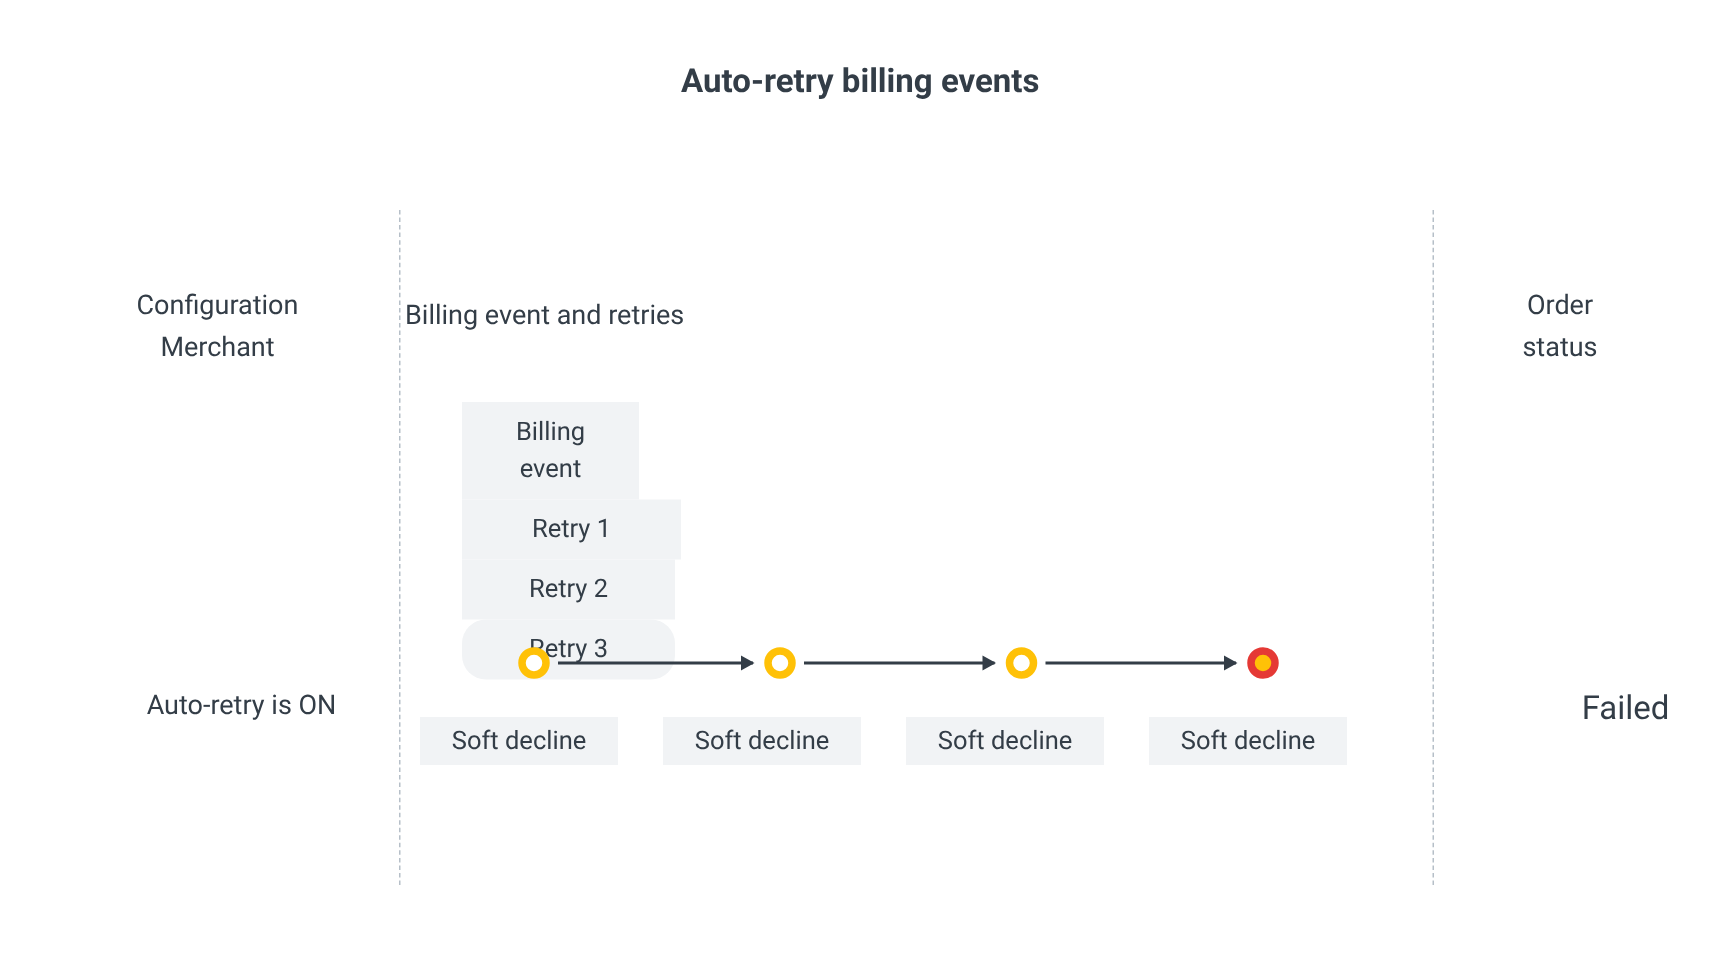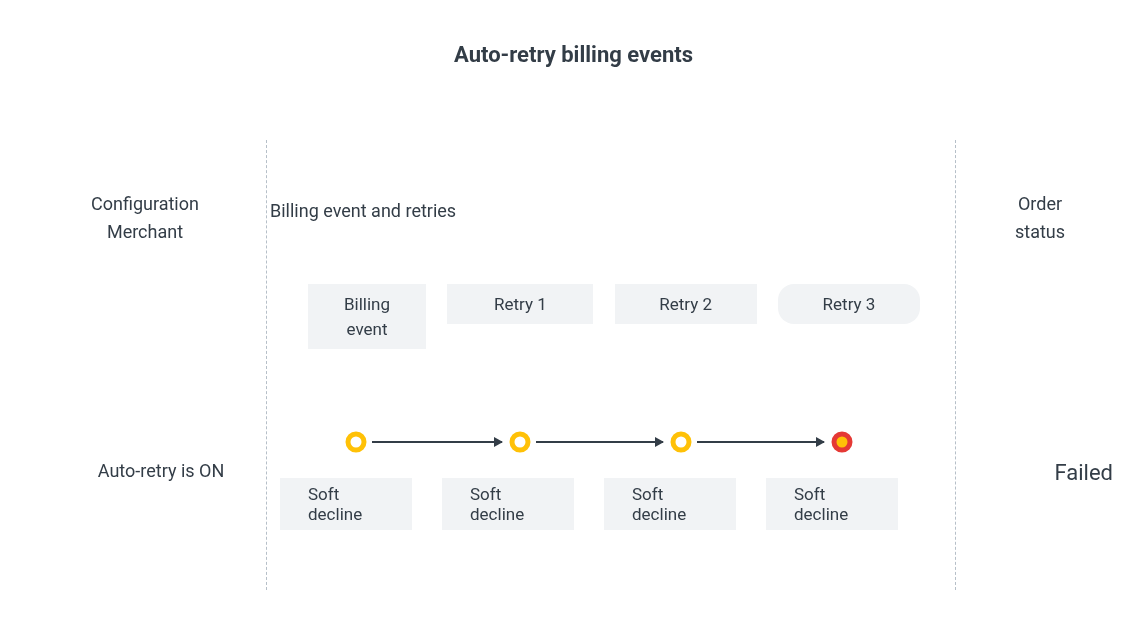--- a/index.html
+++ b/index.html
@@ -54,25 +54,26 @@
       left: 965px;
       width: 150px;
       text-align: center;
       font-size: 18px;
       line-height: 1.55;
       color: #333d47;
     }
 
     .retry-boxes {
       position: absolute;
-      top: 284px;
+      top: 268px;
       left: 308px;
       width: 612px;
       display: flex;
       justify-content: space-between;
+      flex-direction: column;
     }
     .retry-box {
       background: #f1f3f5;
       color: #333d47;
       font-size: 17px;
       line-height: 1.45;
       text-align: center;
       display: flex;
       align-items: center;
       justify-content: center;
@@ -139,21 +140,22 @@
       position: absolute;
       top: 478px;
       left: 280px;
       width: 660px;
       display: flex;
     }
     .decline-label {
       background: #f1f3f5;
       color: #333d47;
       font-size: 17px;
-      padding: 6px 28px;
+      text-align: center;
+      padding: 6px 10px;
       width: 132px;
     }
   </style>
 </head>
 <body>
 
 <div class="title">Auto-retry billing events</div>
 
 <div class="vline left"></div>
 <div class="vline right"></div>

